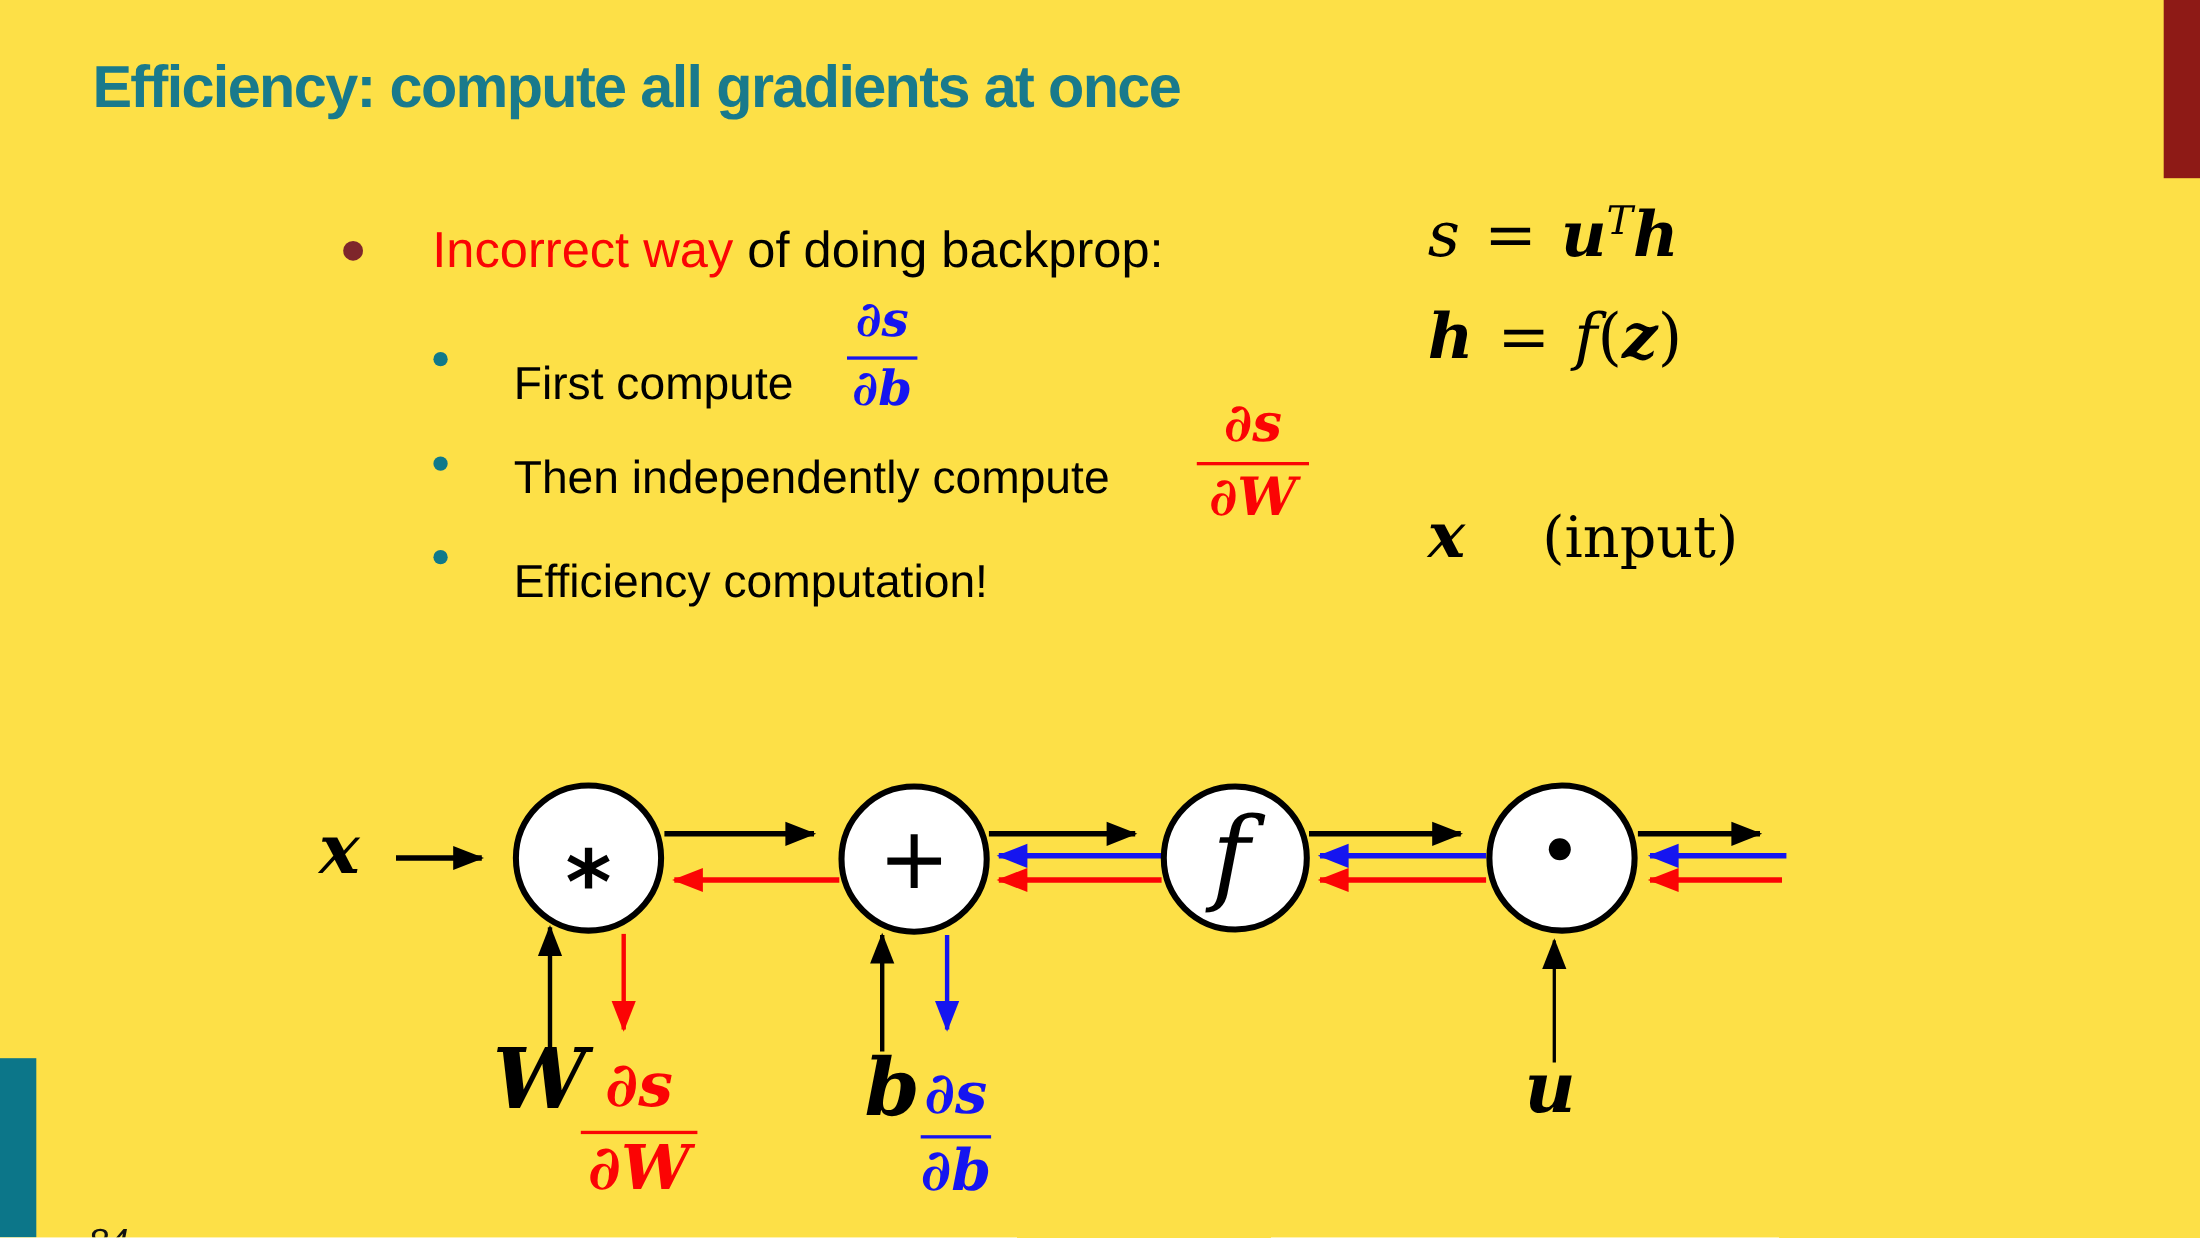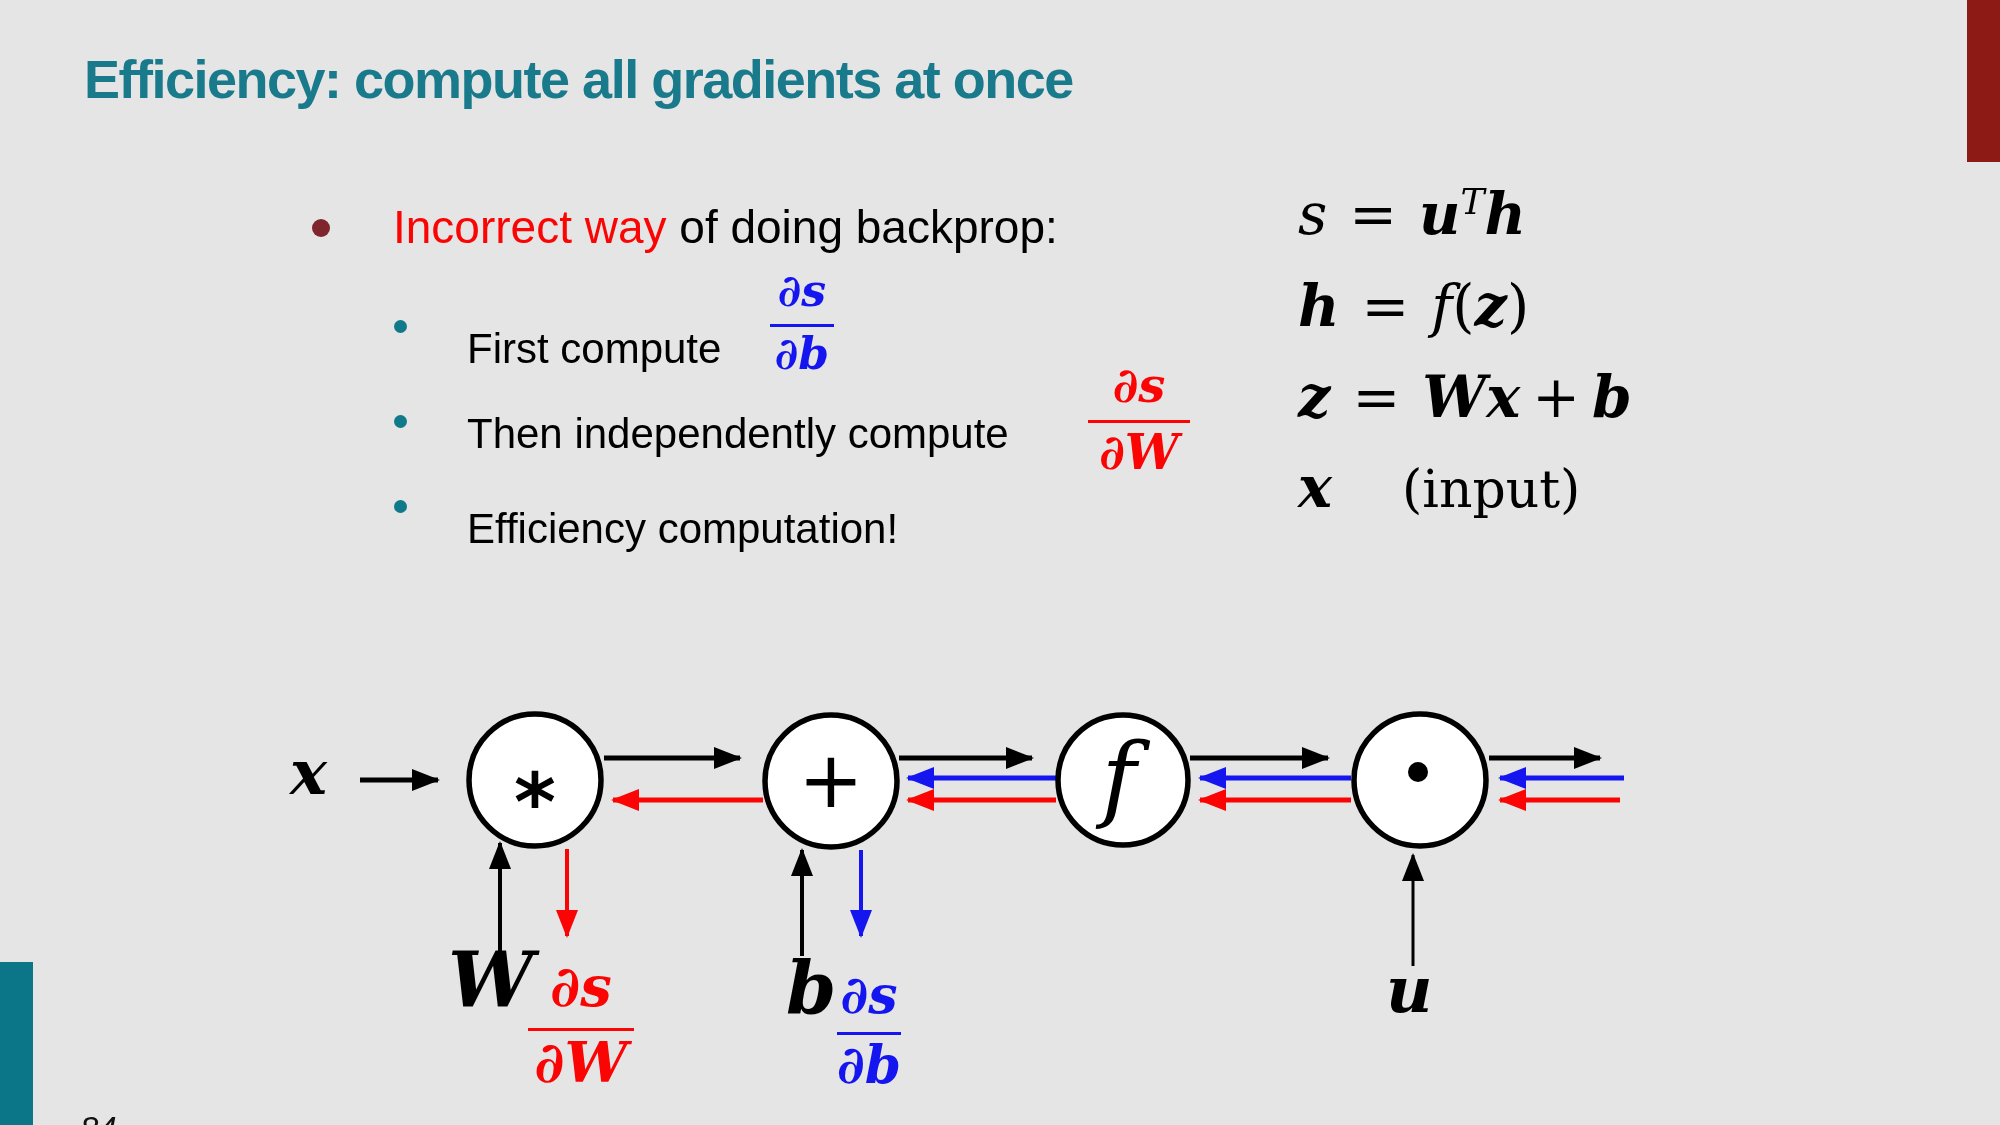--- a/index.html
+++ b/index.html
@@ -1,17 +1,17 @@
 <!DOCTYPE html>
 <html><head>
 <meta charset="utf-8">
 <style>
   html,body{margin:0;padding:0;background:#ffffff;}
   .slide{
-    position:relative;width:2000px;height:1125px;background:#e5e5e5;overflow:hidden;
+    position:relative;width:2000px;height:1125px;background:#fde047;overflow:hidden;
     font-family:"Liberation Sans", sans-serif;color:#000;
   }
   .abs{position:absolute;white-space:nowrap;}
   
   .bar-top-right{position:absolute;right:0;top:0;width:33px;height:162px;background:#8E1A16;}
   .bar-bottom-left{position:absolute;left:0;top:962px;width:33px;height:163px;background:#0C7689;}
   
   .title{
     left:84px;top:48px;font-size:54px;font-weight:700;letter-spacing:-1.5px;color:#197A8C;
   }
@@ -87,23 +87,20 @@
 
   <div class="abs dot dot-sub" style="left:394px;top:500px;"></div>
   <div class="abs bullet-sub" style="left:467px;top:483px;">Efficiency computation!</div>
 
   <div class="abs eq" style="top:180px;">
     <span class="mi">s</span><span class="sp"></span><span class="mser">=</span><span class="sp"></span><span class="mbi">u</span><sup class="mi">T</sup><span class="mbi">h</span>
   </div>
   <div class="abs eq" style="top:272px;">
     <span class="mbi">h</span><span class="sp"></span><span class="mser">=</span><span class="sp"></span><span class="mi">f</span><span class="mser">(</span><span class="mbi">z</span><span class="mser">)</span>
   </div>
-  <div class="abs eq" style="top:363px;">
-    <span class="mbi">z</span><span class="sp"></span><span class="mser">=</span><span class="sp"></span><span class="mbi">W</span><span class="mbi">x</span><span class="sp" style="width:12px;"></span><span class="mser">+</span><span class="sp" style="width:12px;"></span><span class="mbi">b</span>
-  </div>
   <div class="abs eq" style="top:453px;">
     <span class="mbi">x</span><span class="sp" style="width:70px;"></span><span class="mser" style="font-size:52px;">(input)</span>
   </div>
 
   <svg width="2000" height="1125" viewBox="0 0 2000 1125">
     <defs>
       <marker id="mb" markerUnits="userSpaceOnUse" markerWidth="32" markerHeight="26" refX="28" refY="13" orient="auto">
         <path d="M2,2 L30,13 L2,24 Z" fill="#000000"></path>
       </marker>
       <marker id="mr" markerUnits="userSpaceOnUse" markerWidth="32" markerHeight="26" refX="28" refY="13" orient="auto">

